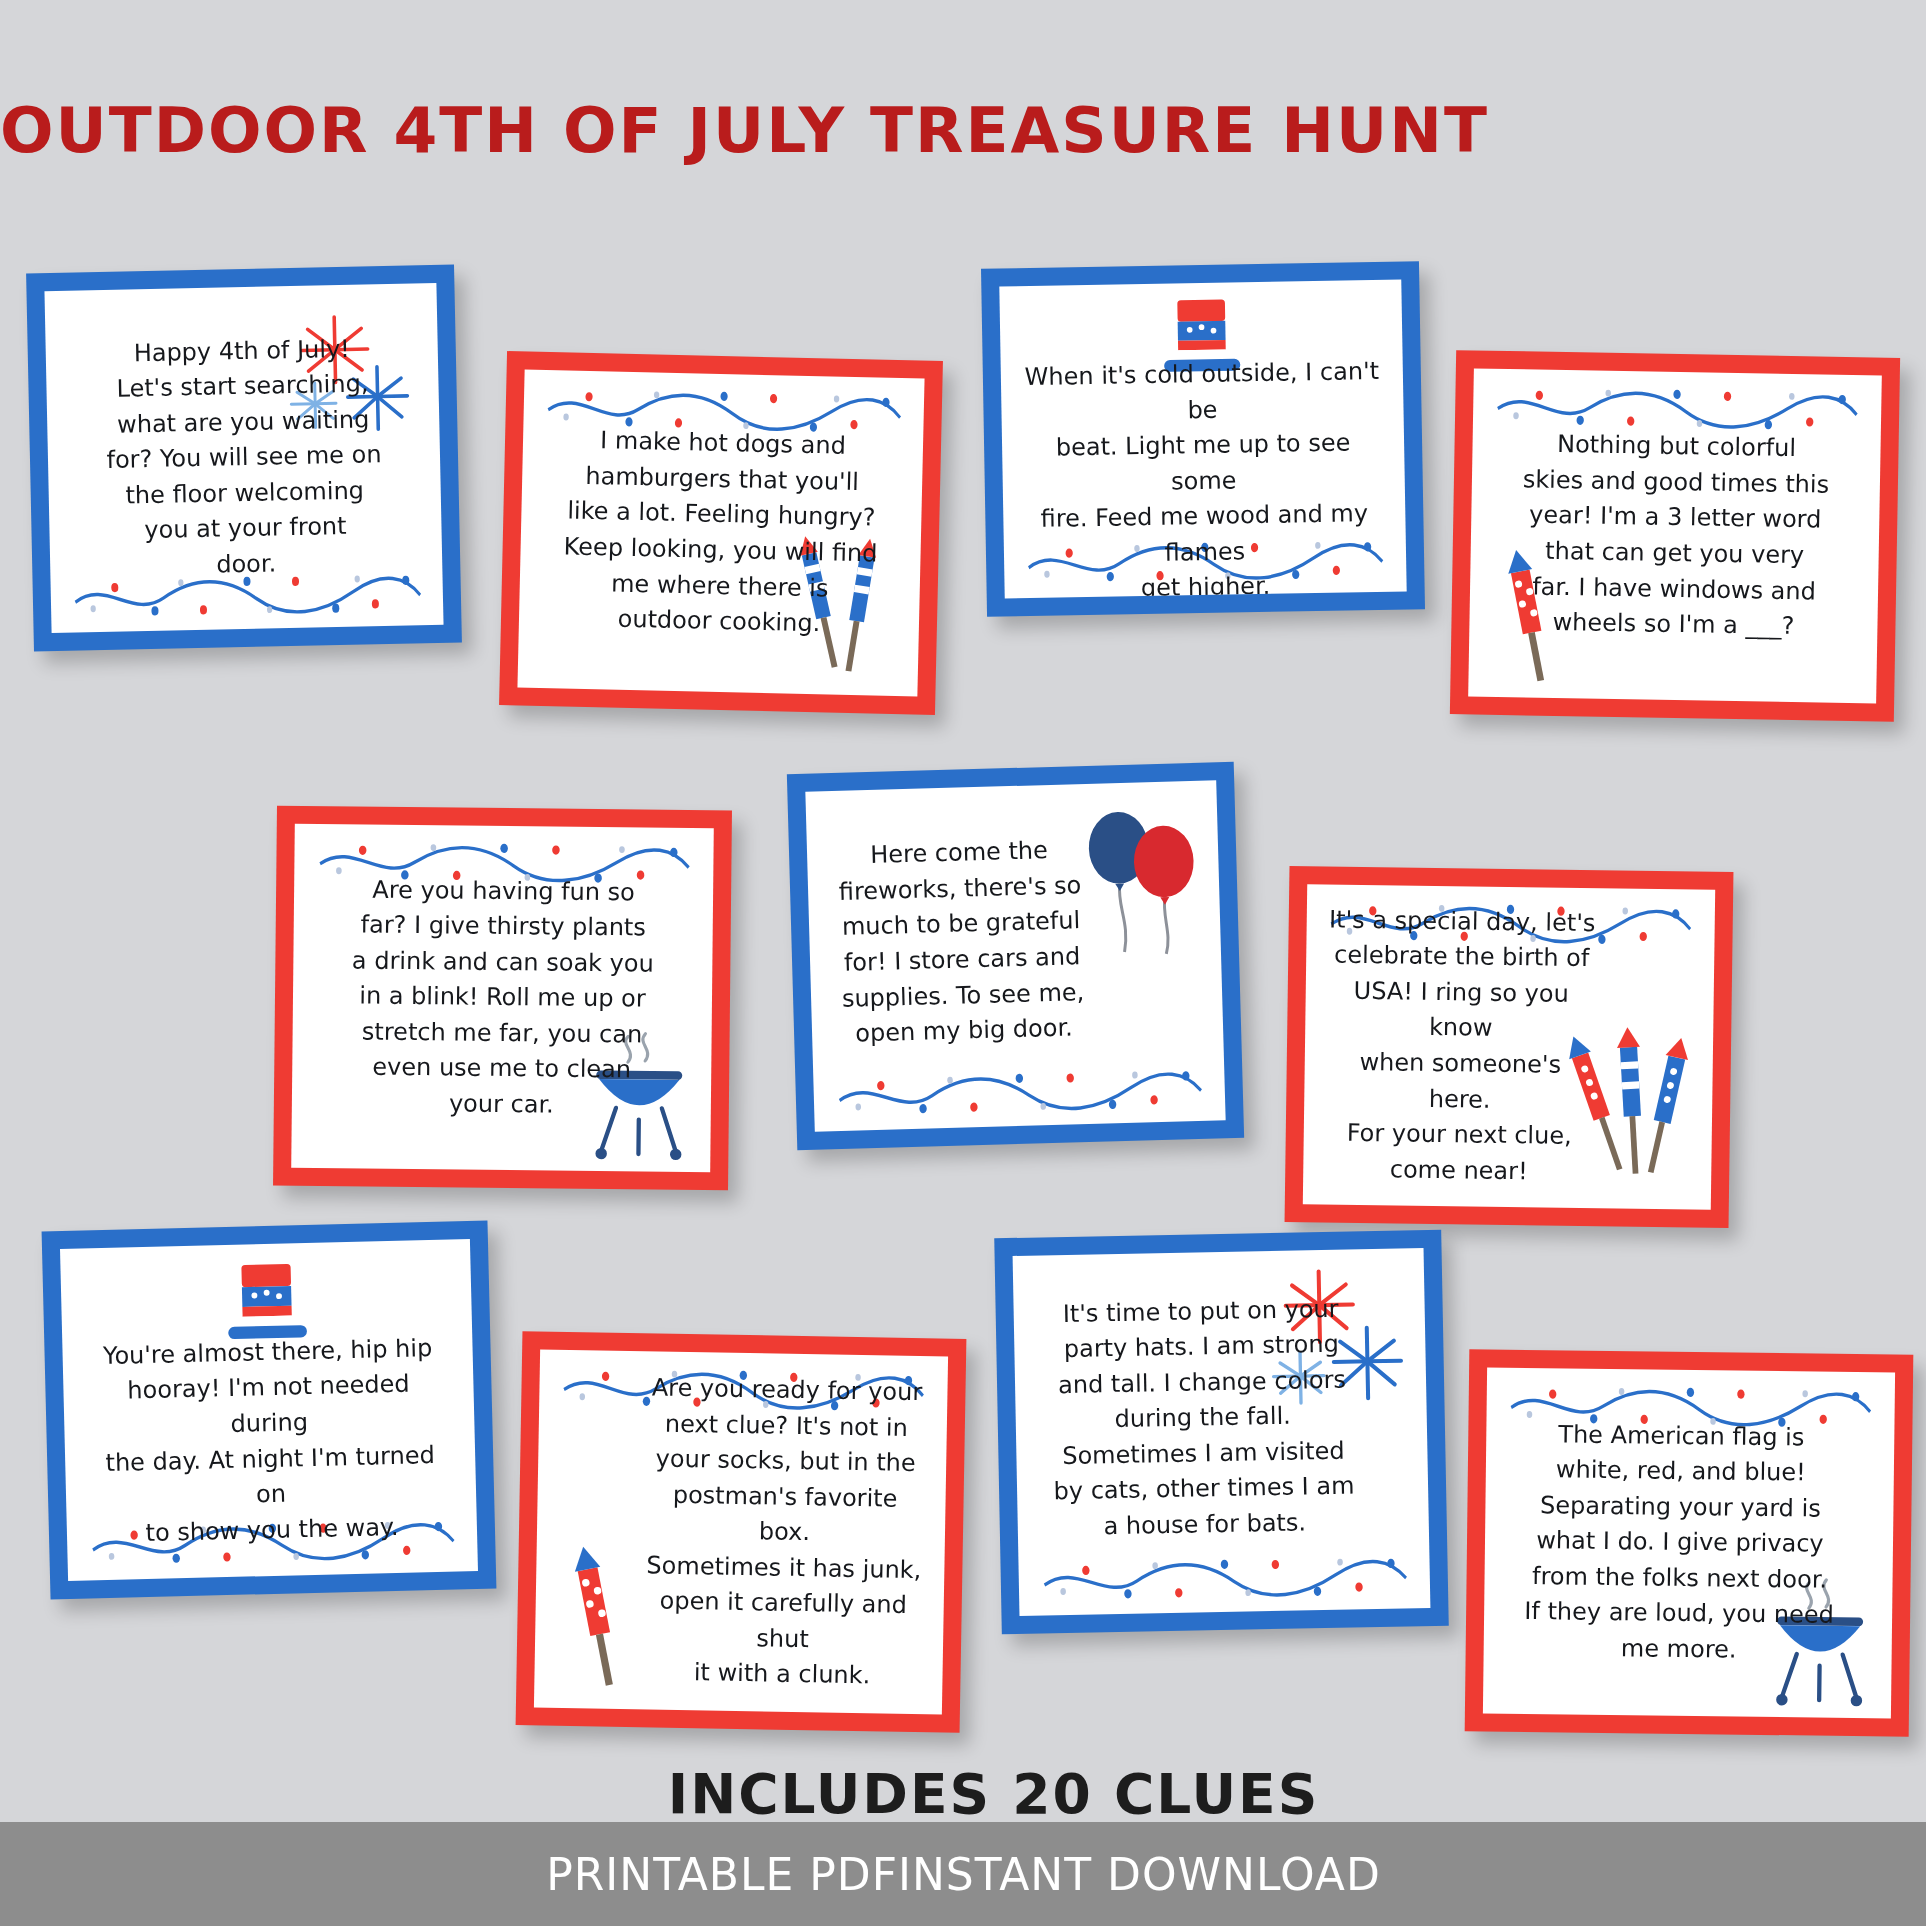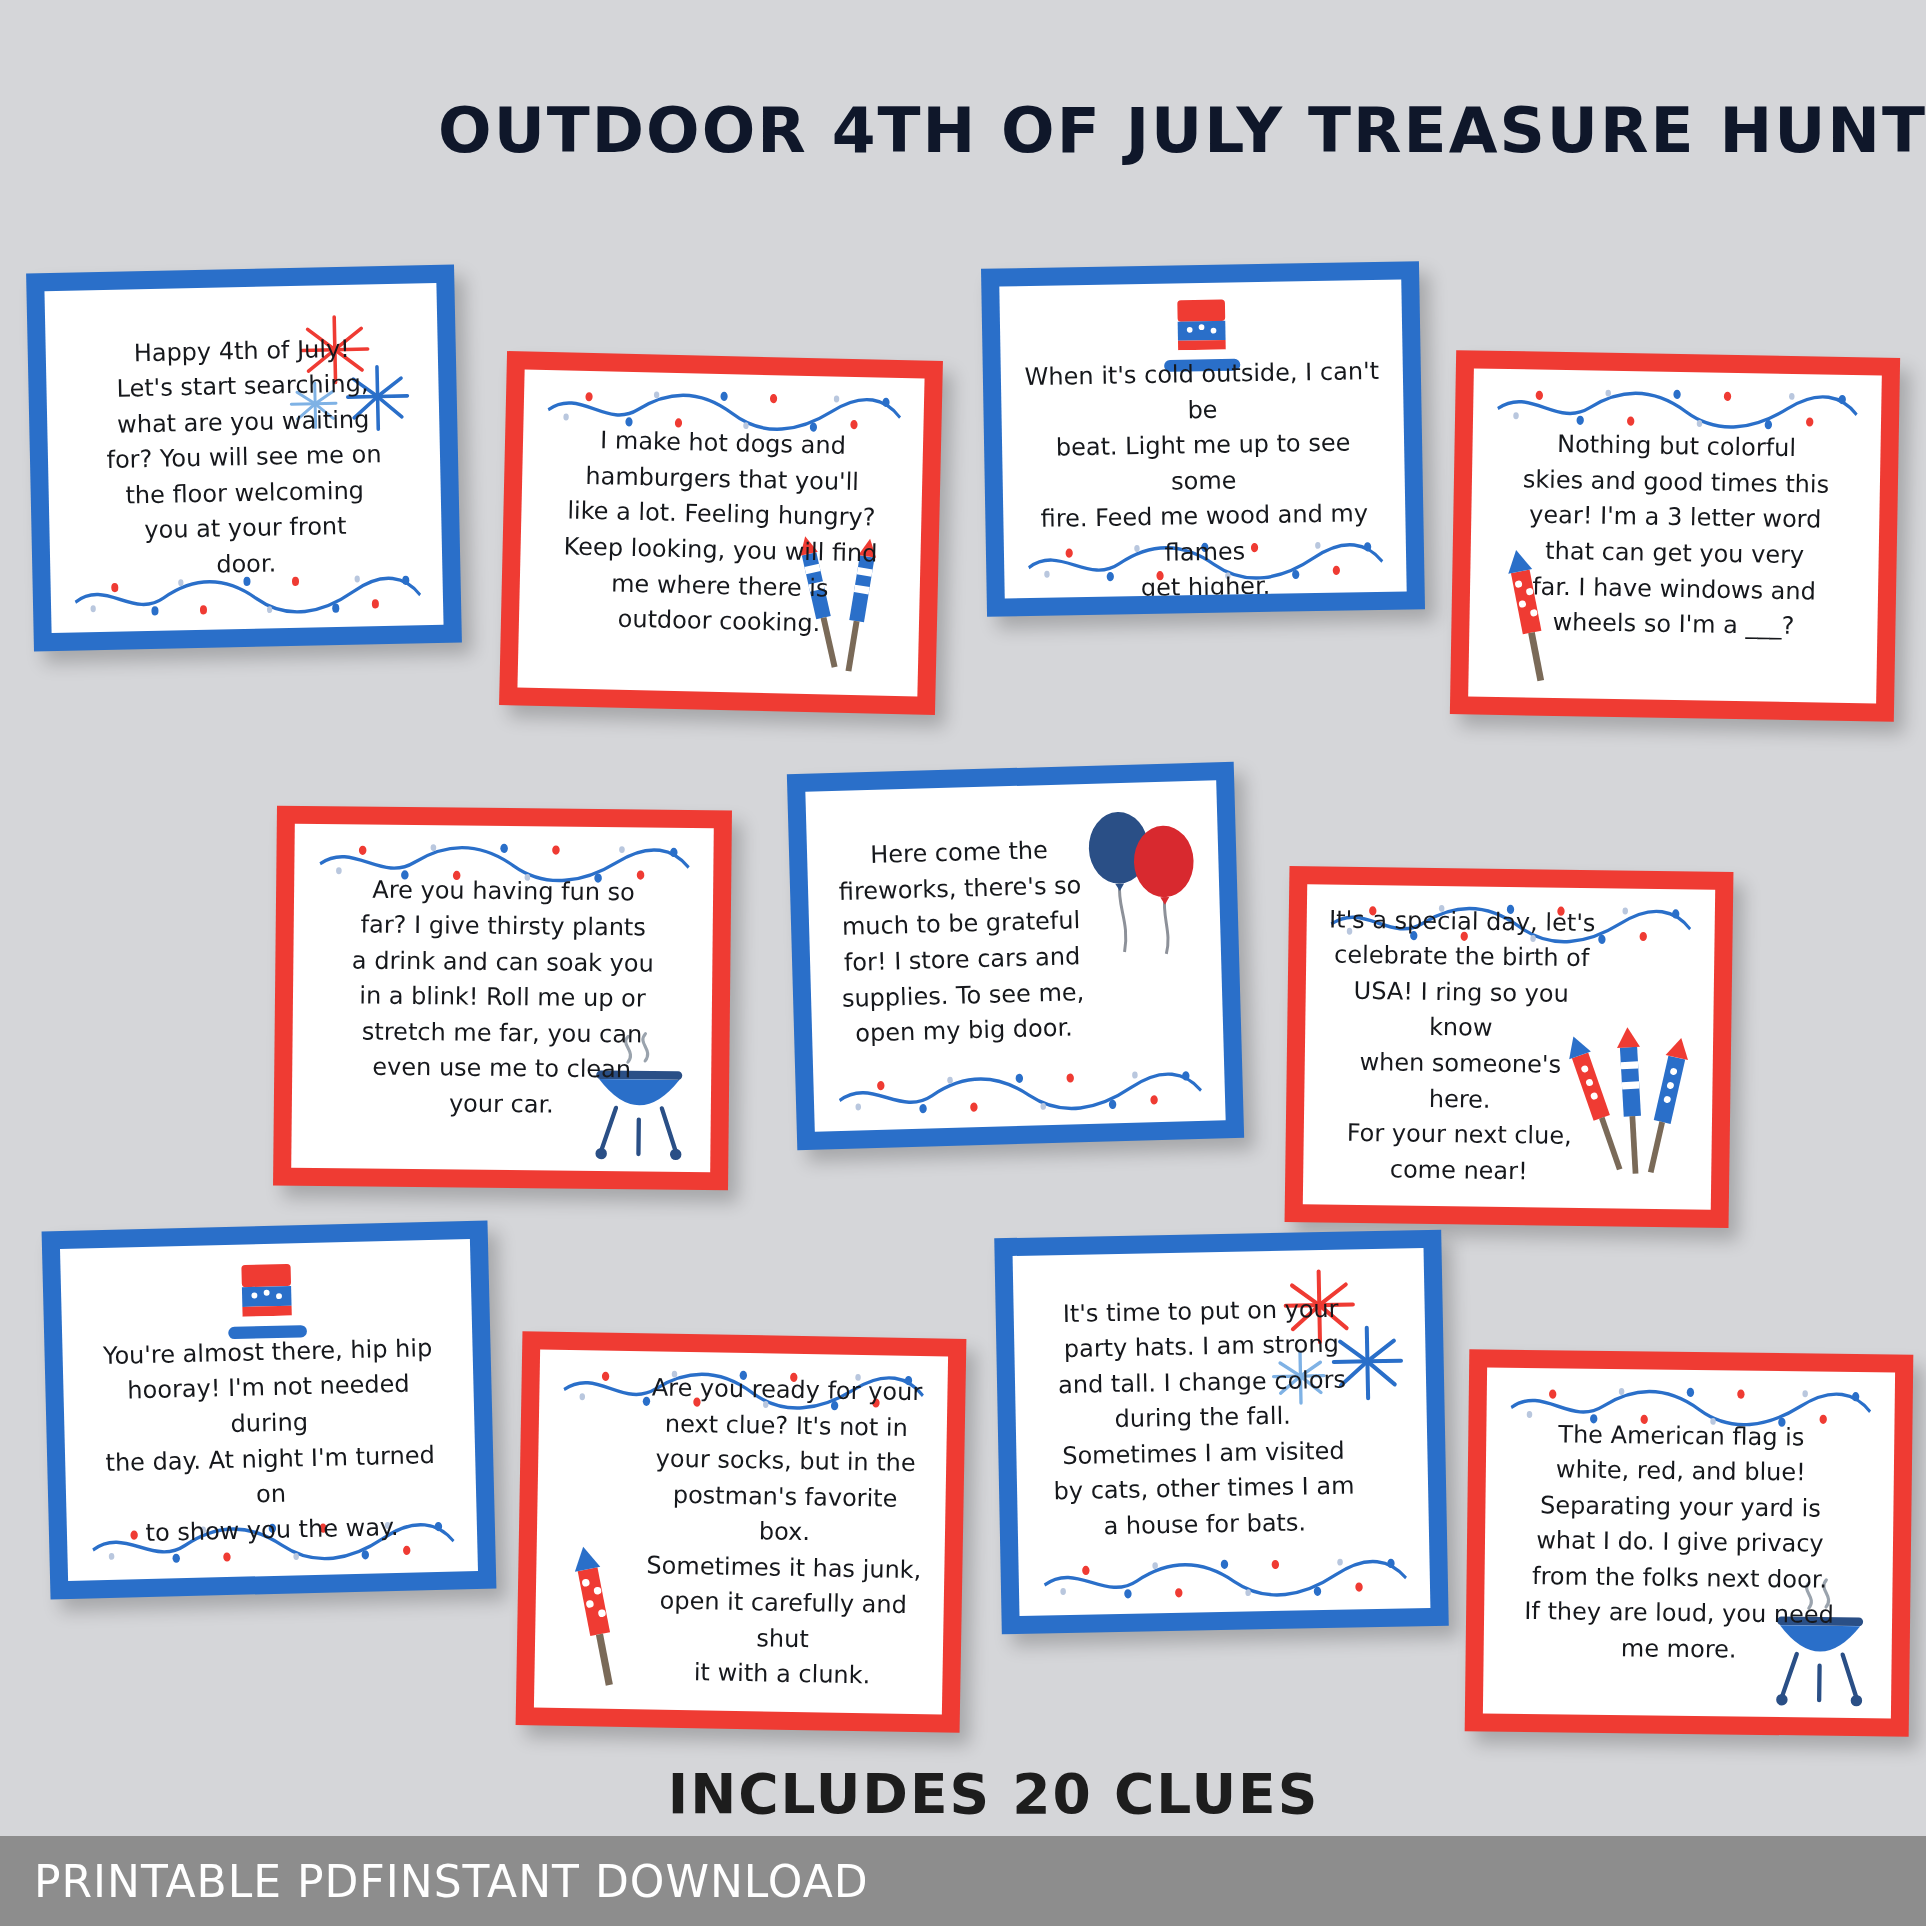--- a/index.html
+++ b/index.html
@@ -14,26 +14,26 @@
     overflow: hidden;
     position: relative;
   }
 
   
   #page-title {
     position: absolute;
     top: 94px;
     left: 0;
     width: 100%;
-    text-align: right;
+    text-align: left;
     font-family: "DejaVu Sans", sans-serif;
     font-size: 63px;
     font-weight: 700;
     letter-spacing: 2px;
-    color: #0f172a;
+    color: #b91c1c;
     text-transform: uppercase;
   }
   #footer-note {
     position: absolute;
     top: 1762px;
     left: 0;
     width: 100%;
     text-align: center;
     font-size: 55px;
     font-weight: 700;
@@ -42,25 +42,25 @@
     text-transform: uppercase;
     margin-left: 30px;
   }
 
   
   #bottom-bar {
     position: absolute;
     left: 0;
     bottom: 0;
     width: 100%;
-    height: 91px;
+    height: 105px;
     background: #8d8d8d;
     display: flex;
     align-items: center;
-    justify-content: flex-start;
+    justify-content: center;
     padding: 0 34px;
     box-sizing: border-box;
   }
   #bottom-bar .bar-text {
     color: #ffffff;
     font-size: 44px;
     letter-spacing: 1px;
     text-transform: uppercase;
   }
 

